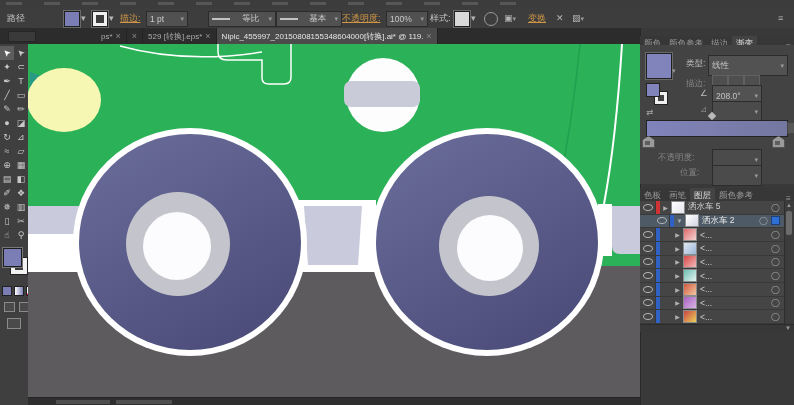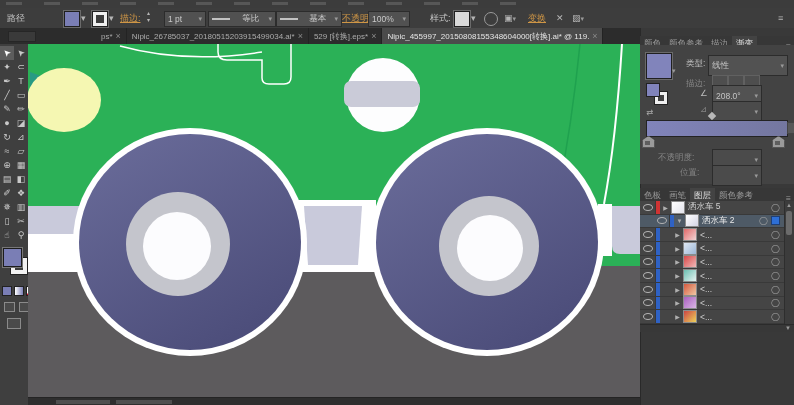--- a/index.html
+++ b/index.html
@@ -103,36 +103,36 @@
   </div>
 
 <div class="abs" id="controlbar">
   <span class="lbl" style="left:7px">路径</span>
   <span class="swatch" style="left:64px;background:var(--swatch_purple)"></span>
   <span class="miniicon ddarrow" style="left:81px">▾</span>
   <span class="swatch" style="left:92px;background:#3d3d3d;box-shadow:0 0 0 1px #6a6a6a, inset 0 0 0 3px #f0f0f0"></span>
   <span class="miniicon ddarrow" style="left:109px">▾</span>
   <span class="lnk" style="left:120px">描边:</span>
   <span class="miniicon" style="left:147px;top:2px;font-size:6px;line-height:7px">▴<br>▾</span>
-  <span class="dd" style="left:164px;width:34px">
+  <span class="dd" style="left:146px;width:34px">
       <span>1 pt</span>
       <span class="ddarrow">▾</span>
     </span>
   <span class="dd" style="left:208px;width:60px">
       <span class="linepv"></span>
       <span>等比</span>
       <span class="ddarrow">▾</span>
     </span>
   <span class="dd" style="left:276px;width:58px">
       <span class="linepv"></span>
       <span>基本</span>
       <span class="ddarrow">▾</span>
     </span>
   <span class="lnk" style="left:342px">不透明度:</span>
-  <span class="dd" style="left:368px;width:34px">
+  <span class="dd" style="left:386px;width:34px">
       <span>100%</span>
       <span class="ddarrow">▾</span>
     </span>
   <span class="lbl" style="left:430px">样式:</span>
   <span class="swatch" style="left:454px;background:#d9d9d9"></span>
   <span class="miniicon ddarrow" style="left:471px">▾</span>
   <span class="cicon" style="left:484px"></span>
   <span class="miniicon" style="left:504px">▣<span class="ddarrow">▾</span></span>
   <span class="lnk" style="left:528px">变换</span>
   <span class="miniicon" style="left:556px">✕</span>
@@ -142,21 +142,20 @@
 
 <div class="abs" id="tabbar">
   <div class="lead">
       <i></i>
     </div>
 <div class="dtab">
       <span>ps*</span>
       <span class="tabx">×</span>
     </div>
     <div class="dtab">
-      <span>Nipic_26785037_20180515203915499034.ai*</span>
       <span class="tabx">×</span>
     </div>
     <div class="dtab">
       <span>529 [转换].eps*</span>
       <span class="tabx">×</span>
     </div>
     <div class="dtab active">
       <span>Nipic_455997_20150808155348604000[转换].ai* @ 119.52% (RGB/预览)</span>
       <span class="tabx">×</span>
     </div>

